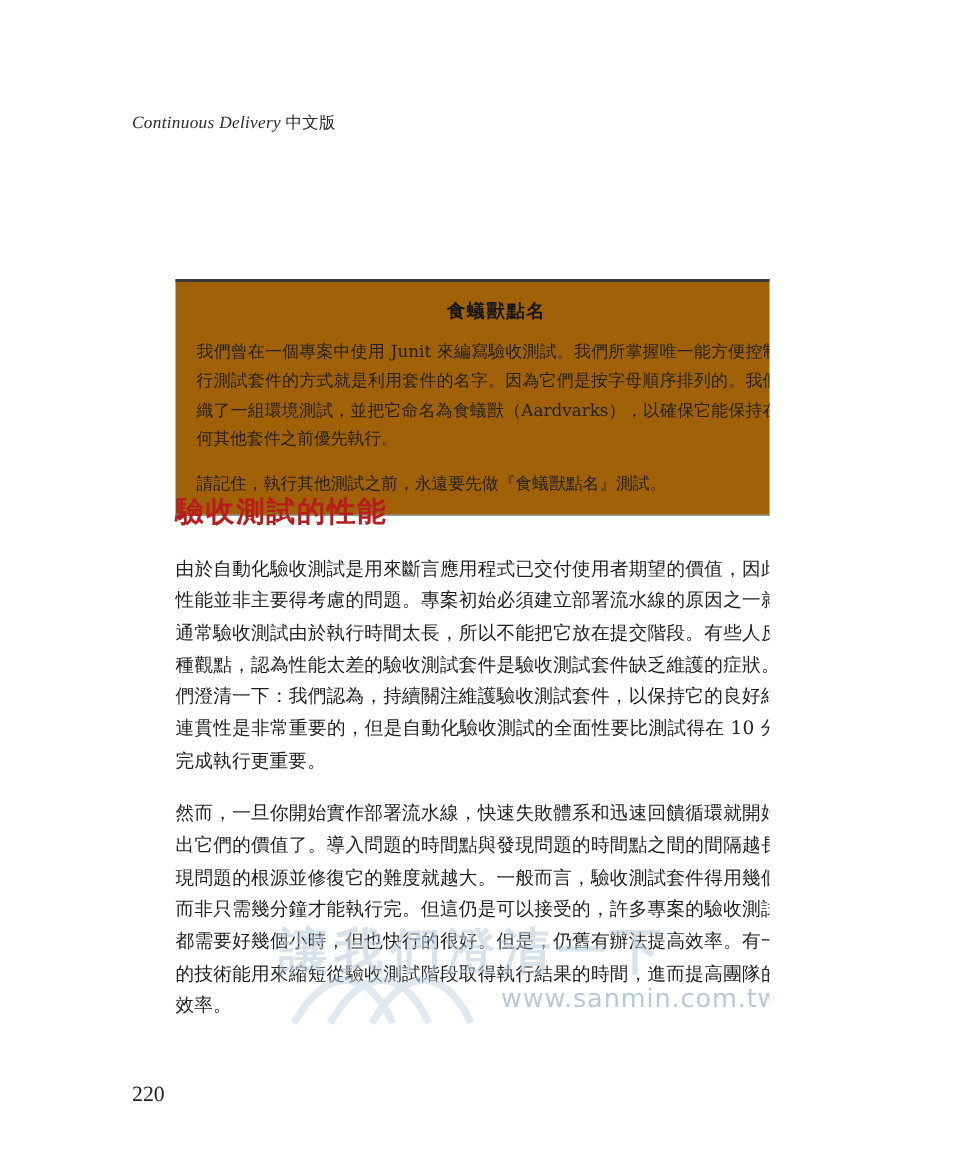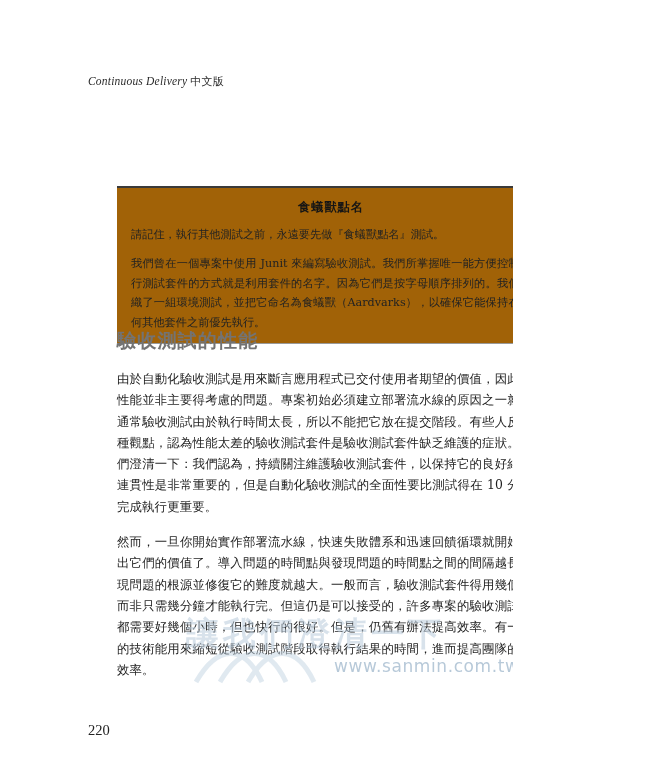--- a/index.html
+++ b/index.html
@@ -90,21 +90,21 @@
 
   
   .section-heading {
     position: absolute;
     left: 117px;
     top: 328px;
     font-family: "DejaVu Sans", "Liberation Sans", sans-serif;
     font-weight: bold;
     font-size: 19px;
     letter-spacing: 1.2px;
-    color: #737373;
+    color: #b91c1c;
   }
 
   
   .watermark {
     position: absolute;
     left: 186px;
     top: 612px;
     width: 380px;
     height: 90px;
     pointer-events: none;
@@ -157,22 +157,22 @@
 
 <div id="page">
 
   <div class="running-header">
     <span class="rh-en">Continuous Delivery</span><span class="rh-zh">中文版</span>
   </div>
 
 
   <div class="callout">
     <div class="callout-title">食蟻獸點名</div>
+    <p class="callout-par">我們曾在一個專案中使用 Junit 來編寫驗收測試。我們所掌握唯一能方便控制執行測試套件的方式就是利用套件的名字。因為它們是按字母順序排列的。我們組織了一組環境測試，並把它命名為食蟻獸（Aardvarks），以確保它能保持在任何其他套件之前優先執行。</p>
     <p class="callout-par">請記住，執行其他測試之前，永遠要先做『食蟻獸點名』測試。</p>
-    <p class="callout-par">我們曾在一個專案中使用 Junit 來編寫驗收測試。我們所掌握唯一能方便控制執行測試套件的方式就是利用套件的名字。因為它們是按字母順序排列的。我們組織了一組環境測試，並把它命名為食蟻獸（Aardvarks），以確保它能保持在任何其他套件之前優先執行。</p>
   </div>
 
   <div class="section-heading">驗收測試的性能</div>
 
   <div class="col" style="top:368px;">
     <p class="body-par">由於自動化驗收測試是用來斷言應用程式已交付使用者期望的價值，因此，其性能並非主要得考慮的問題。專案初始必須建立部署流水線的原因之一就是：通常驗收測試由於執行時間太長，所以不能把它放在提交階段。有些人反對此種觀點，認為性能太差的驗收測試套件是驗收測試套件缺乏維護的症狀。讓我們澄清一下：我們認為，持續關注維護驗收測試套件，以保持它的良好結構和連貫性是非常重要的，但是自動化驗收測試的全面性要比測試得在 10 分鐘內完成執行更重要。</p>
     <p class="body-par">然而，一旦你開始實作部署流水線，快速失敗體系和迅速回饋循環就開始顯露出它們的價值了。導入問題的時間點與發現問題的時間點之間的間隔越長，發現問題的根源並修復它的難度就越大。一般而言，驗收測試套件得用幾個小時而非只需幾分鐘才能執行完。但這仍是可以接受的，許多專案的驗收測試階段都需要好幾個小時，但也快行的很好。但是，仍舊有辦法提高效率。有一系列的技術能用來縮短從驗收測試階段取得執行結果的時間，進而提高團隊的整體效率。</p>
   </div>
 
   <div class="watermark">

